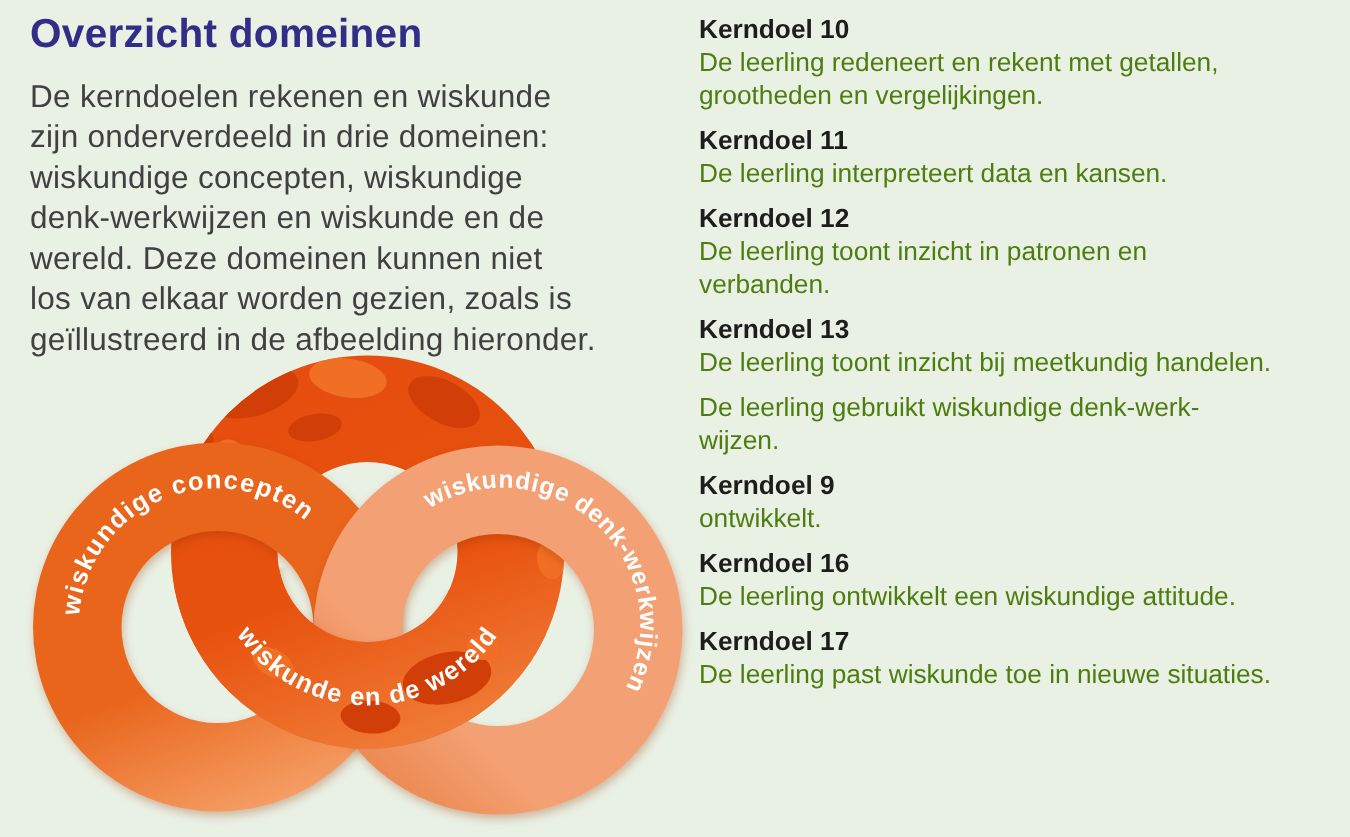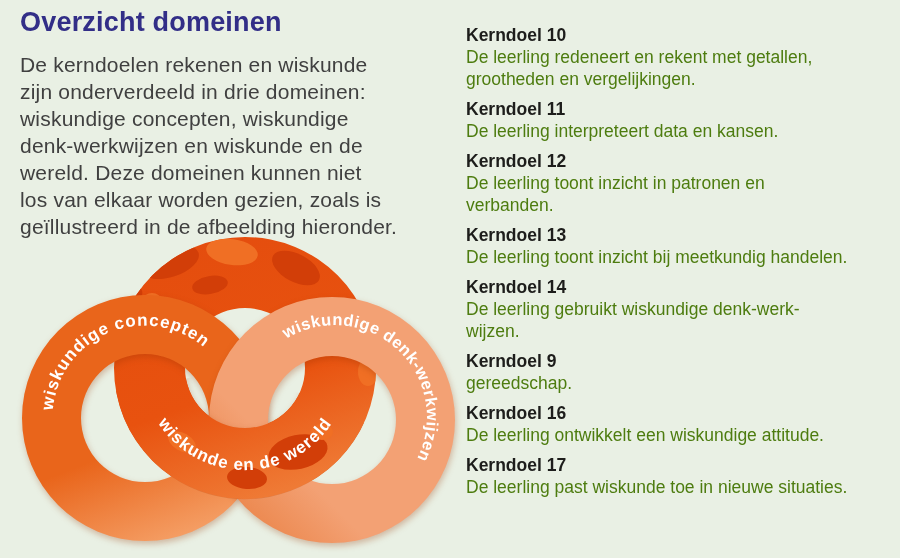--- a/index.html
+++ b/index.html
@@ -23,21 +23,21 @@
   
   .rings{position:absolute;left:0;top:230px;width:470px;height:328px;}
   .ring-shadow{filter:drop-shadow(1px 3px 3px rgba(150,50,0,.30));}
   .ring-label{
     font-family:"Liberation Sans",sans-serif;
     font-weight:bold;fill:#ffffff;
   }
   .lbl-17{font-size:17px;letter-spacing:1px;}
   .lbl-16{font-size:16.5px;letter-spacing:.5px;}
   
-  .right-col{position:absolute;left:466px;top:24px;width:426px;}
+  .right-col{position:absolute;left:466px;top:8px;width:426px;}
   .kd-item{margin:0 0 8px 0;}
   .kd-title{font-size:17.5px;font-weight:bold;line-height:22px;color:#1d1d1b;}
   .kd-line{font-size:17.5px;line-height:22px;color:#4d7c0f;}
 </style>
 </head>
 <body>
 
 <div class="page">
 
   <div class="left-col">
@@ -148,28 +148,27 @@
   <div class="kd-line">De leerling toont inzicht in patronen en</div>
         <div class="kd-line">verbanden.</div>
       </div>
 
   <div class="kd-item">
     <div class="kd-title">Kerndoel 13</div>
   <div class="kd-line">De leerling toont inzicht bij meetkundig handelen.</div>
       </div>
 
   <div class="kd-item">
-    <div class="kd-title">Kerndoel 14</div>
   <div class="kd-line">De leerling gebruikt wiskundige denk-werk-</div>
         <div class="kd-line">wijzen.</div>
       </div>
 
   <div class="kd-item">
     <div class="kd-title">Kerndoel 9</div>
-        <div class="kd-line">gereedschap.</div>
+        <div class="kd-line">ontwikkelt.</div>
       </div>
 
   <div class="kd-item">
     <div class="kd-title">Kerndoel 16</div>
   <div class="kd-line">De leerling ontwikkelt een wiskundige attitude.</div>
       </div>
 
   <div class="kd-item">
     <div class="kd-title">Kerndoel 17</div>
   <div class="kd-line">De leerling past wiskunde toe in nieuwe situaties.</div>

